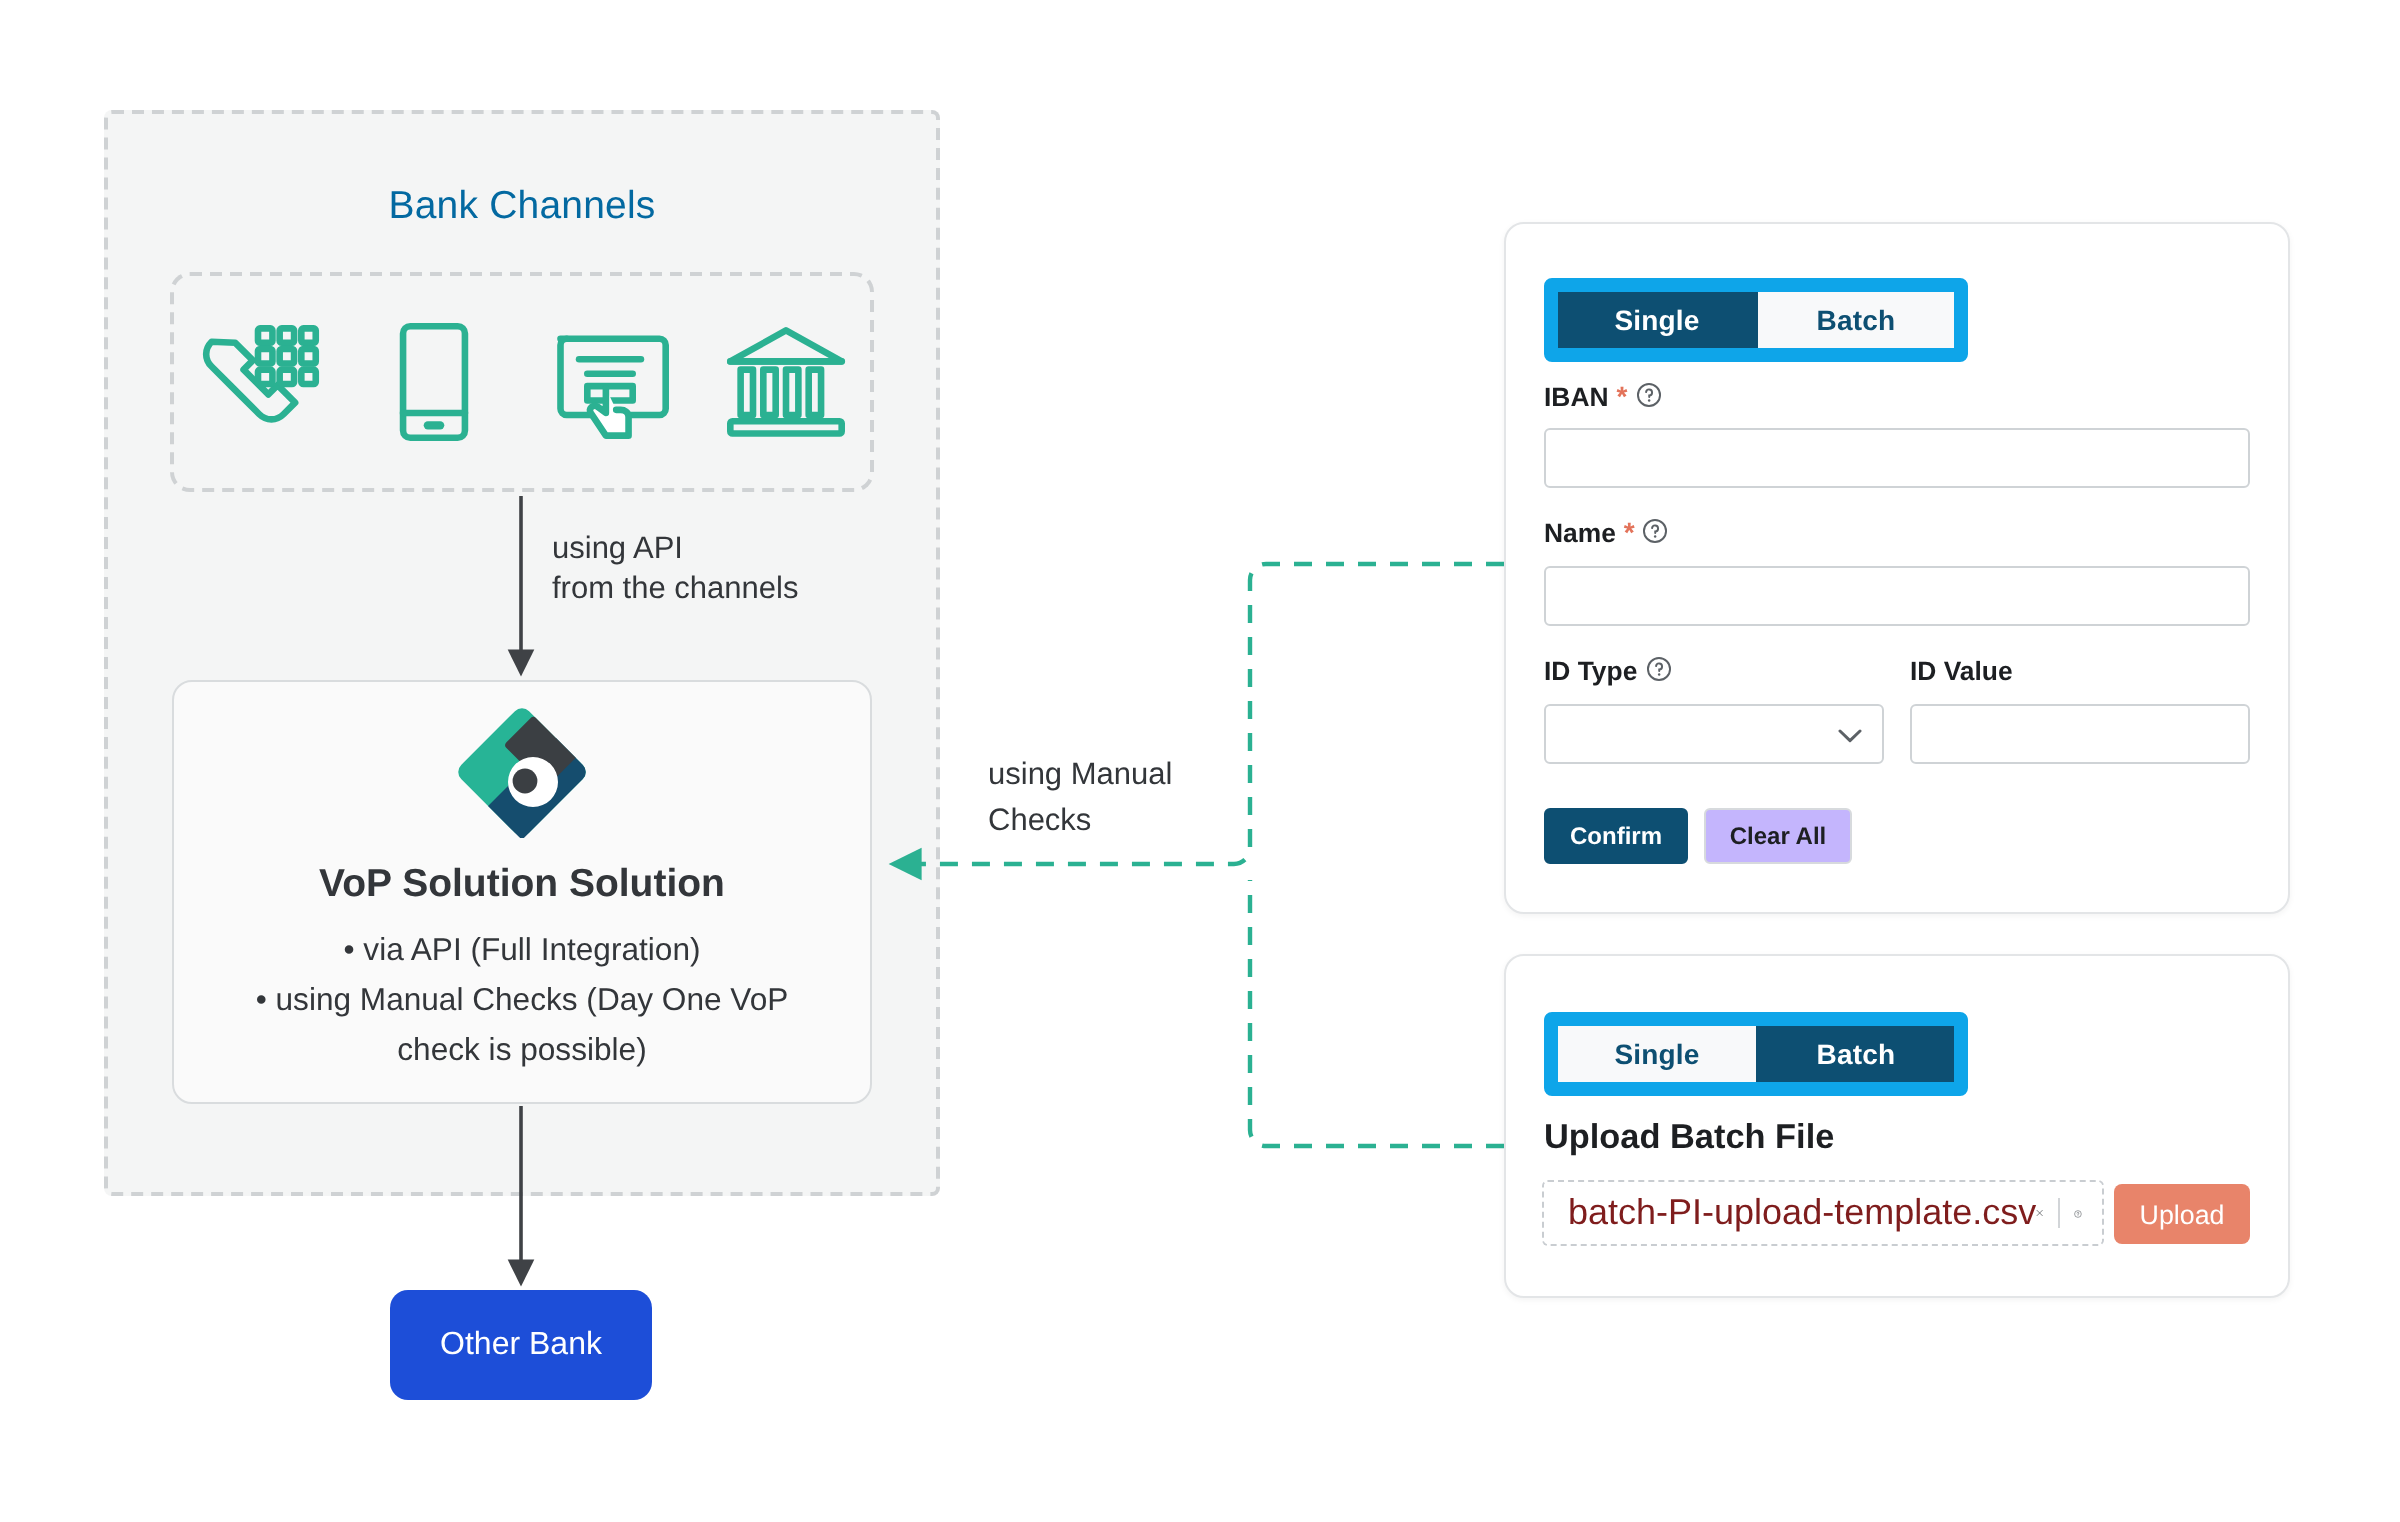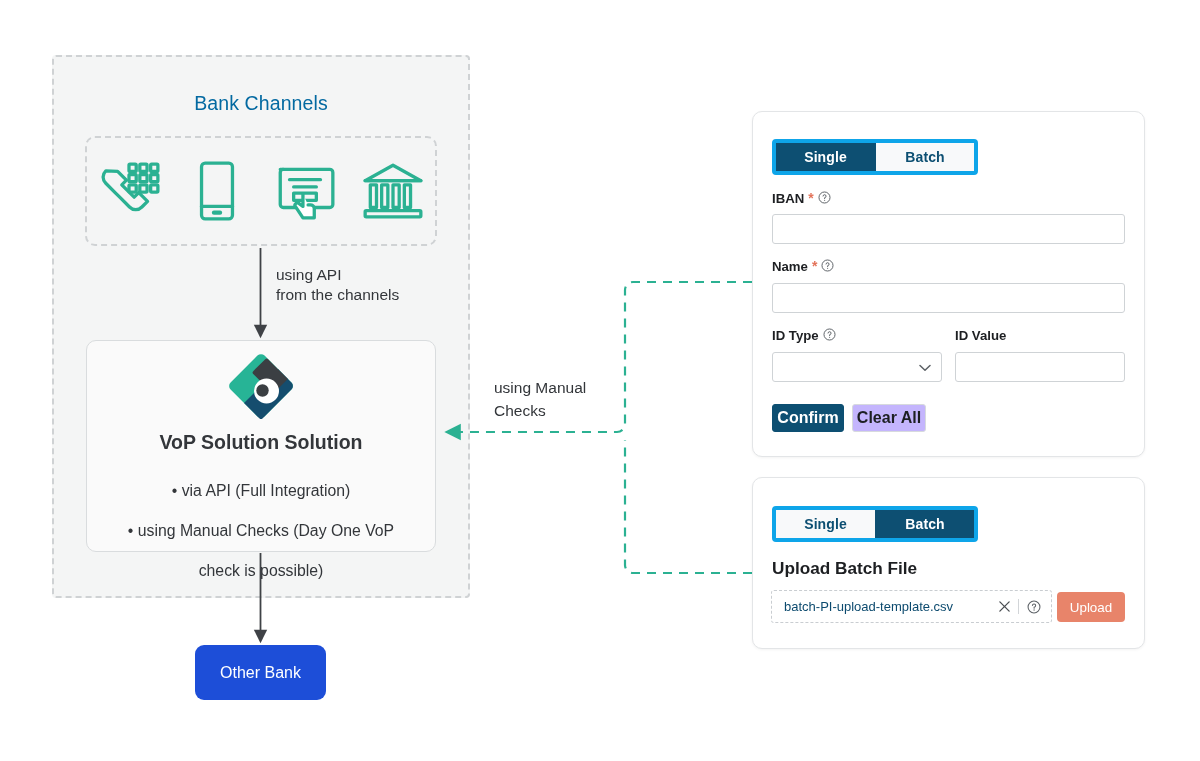--- a/index.html
+++ b/index.html
@@ -51,21 +51,21 @@
   }
   .vop-logo { position: absolute; left: 228px; top: 353px; width: 66px; height: 66px; }
   .vop-title {
     position: absolute; left: 86px; top: 431px; width: 350px; text-align: center;
     font-size: 19.5px; font-weight: 700; color: #33363a;
   }
   .vop-bullets {
     position: absolute; left: 96px; top: 463px; width: 330px; text-align: center;
     font-size: 15.8px; line-height: 25px; color: #33363a;
   }
-  .vop-bullets .b { display: block; margin-top: 15px; }
+  .vop-bullets .b { display: block; }
 
   
   .other-bank {
     position: absolute; left: 195px; top: 645px; width: 131px; height: 55px;
     background: #1d4ed8; border-radius: 9px;
     display: flex; align-items: center; justify-content: center;
     color: #ffffff; font-size: 16px; font-weight: 400;
   }
 
   
@@ -78,21 +78,21 @@
   .panel {
     position: absolute; background: #ffffff;
     border: 1px solid #e3e5e7; border-radius: 10px;
     box-shadow: 0 1px 3px rgba(0,0,0,.05);
   }
   #panel-single { left: 752px; top: 111px; width: 393px; height: 346px; }
   #panel-batch  { left: 752px; top: 477px; width: 393px; height: 172px; }
 
   .seg {
     position: absolute; display: flex;
-    border: 4px solid #0ea5e9; border-radius: 4px; overflow: hidden;
+    border: 7px solid #0ea5e9; border-radius: 4px; overflow: hidden;
   }
   .seg-btn {
     width: 99px; height: 28px; display: flex; align-items: center; justify-content: center;
     font-size: 14px; font-weight: 700; letter-spacing: .1px;
     background: #f8f9fa; color: #0d4f72; cursor: pointer;
   }
   .seg-btn.active { background: #0d4f72; color: #ffffff; }
   .seg-btn + .seg-btn { border-left: 1px solid #0d4f72; }
 
   .field-label {
@@ -108,35 +108,35 @@
   }
   .select-box {
     position: absolute; height: 30px; background: #fff;
     border: 1px solid #cfd3d6; border-radius: 3px;
   }
   .chev { position: absolute; right: 10px; top: 11px; width: 12px; height: 8px; }
 
   .btn {
     position: absolute; height: 28px; border-radius: 3px;
     display: flex; align-items: center; justify-content: center;
-    font-size: 16px; font-weight: 700; cursor: pointer;
+    font-size: 12px; font-weight: 700; cursor: pointer;
   }
   .btn-primary { background: #0d4f72; color: #fff; border: 1px solid #0d4f72; }
   .btn-ghost { background: #c4b5fd; color: #1d1f22; border: 1px solid #d7dadd; }
 
   .upload-title {
     position: absolute; left: 772px; top: 558px;
     font-size: 17.2px; font-weight: 700; color: #1d1f22;
   }
   .file-drop {
     position: absolute; left: 771px; top: 590px; width: 281px; height: 33px;
     border: 1px dashed #c9cdd1; border-radius: 3px;
     display: flex; align-items: center;
   }
-  .file-name { margin-left: 12px; font-size: 13px; color: #0c4a6e; flex: 1; white-space: nowrap; }
+  .file-name { margin-left: 12px; font-size: 18px; color: #7f1d1d; flex: 1; white-space: nowrap; }
   .x-icon { width: 13px; height: 13px; margin-right: 7px; cursor: pointer; }
   .vrule { width: 1px; height: 15px; background: #d2d5d8; margin-right: 8px; }
   .file-q { width: 14px; height: 14px; margin-right: 10px; cursor: pointer; }
   .btn-upload {
     position: absolute; left: 1057px; top: 592px; width: 68px; height: 30px;
     background: #e8846a; color: #fff; border-radius: 4px;
     display: flex; align-items: center; justify-content: center;
     font-size: 13.4px; font-weight: 400; cursor: pointer;
   }
 </style>

